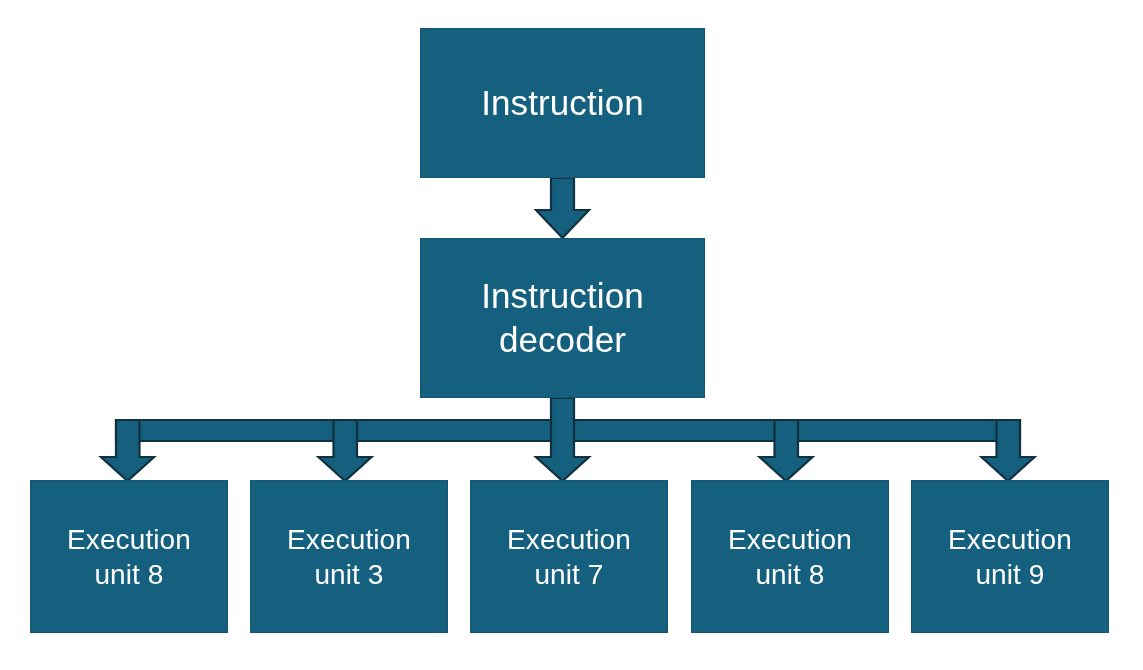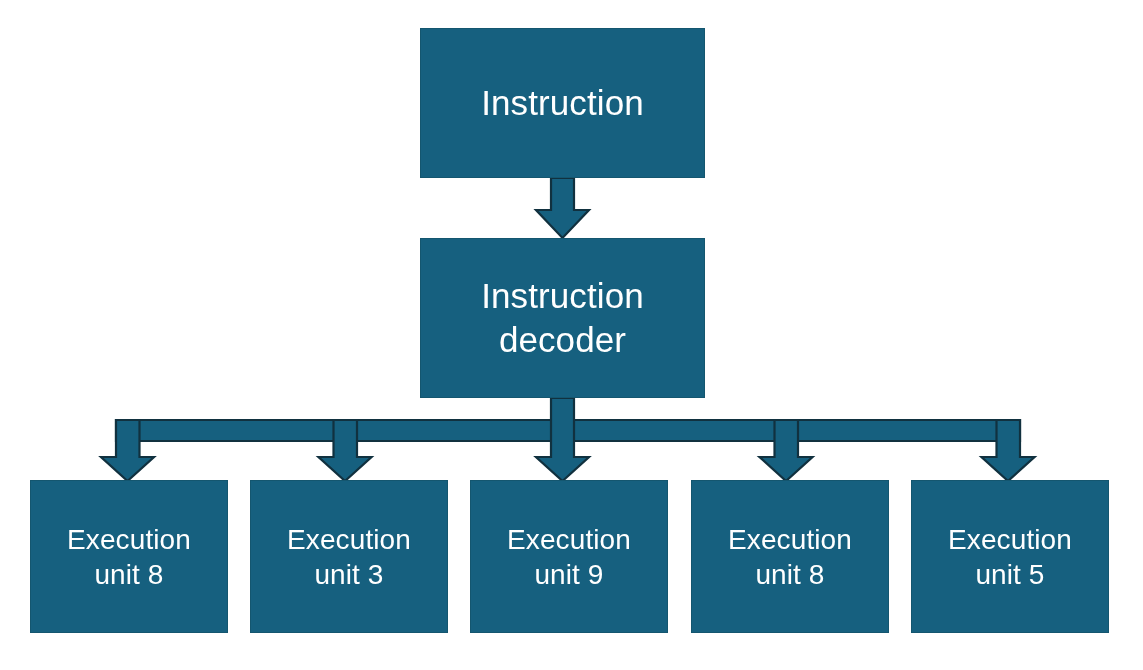--- a/index.html
+++ b/index.html
@@ -146,31 +146,31 @@
   <div class="node node-exec" style="left:250px; top:480px; width:198px; height:153px;">
     <div class="node-label">
       <span>Execution</span><br>
       <span>unit 3</span>
     </div>
   </div>
 
   <div class="node node-exec" style="left:470px; top:480px; width:198px; height:153px;">
     <div class="node-label">
       <span>Execution</span><br>
-      <span>unit 9</span>
+      <span>unit 7</span>
     </div>
   </div>
 
   <div class="node node-exec" style="left:691px; top:480px; width:198px; height:153px;">
     <div class="node-label">
       <span>Execution</span><br>
       <span>unit 8</span>
     </div>
   </div>
 
   <div class="node node-exec" style="left:911px; top:480px; width:198px; height:153px;">
     <div class="node-label">
       <span>Execution</span><br>
-      <span>unit 5</span>
+      <span>unit 9</span>
     </div>
   </div>
 
 </div>
 
 </body></html>

